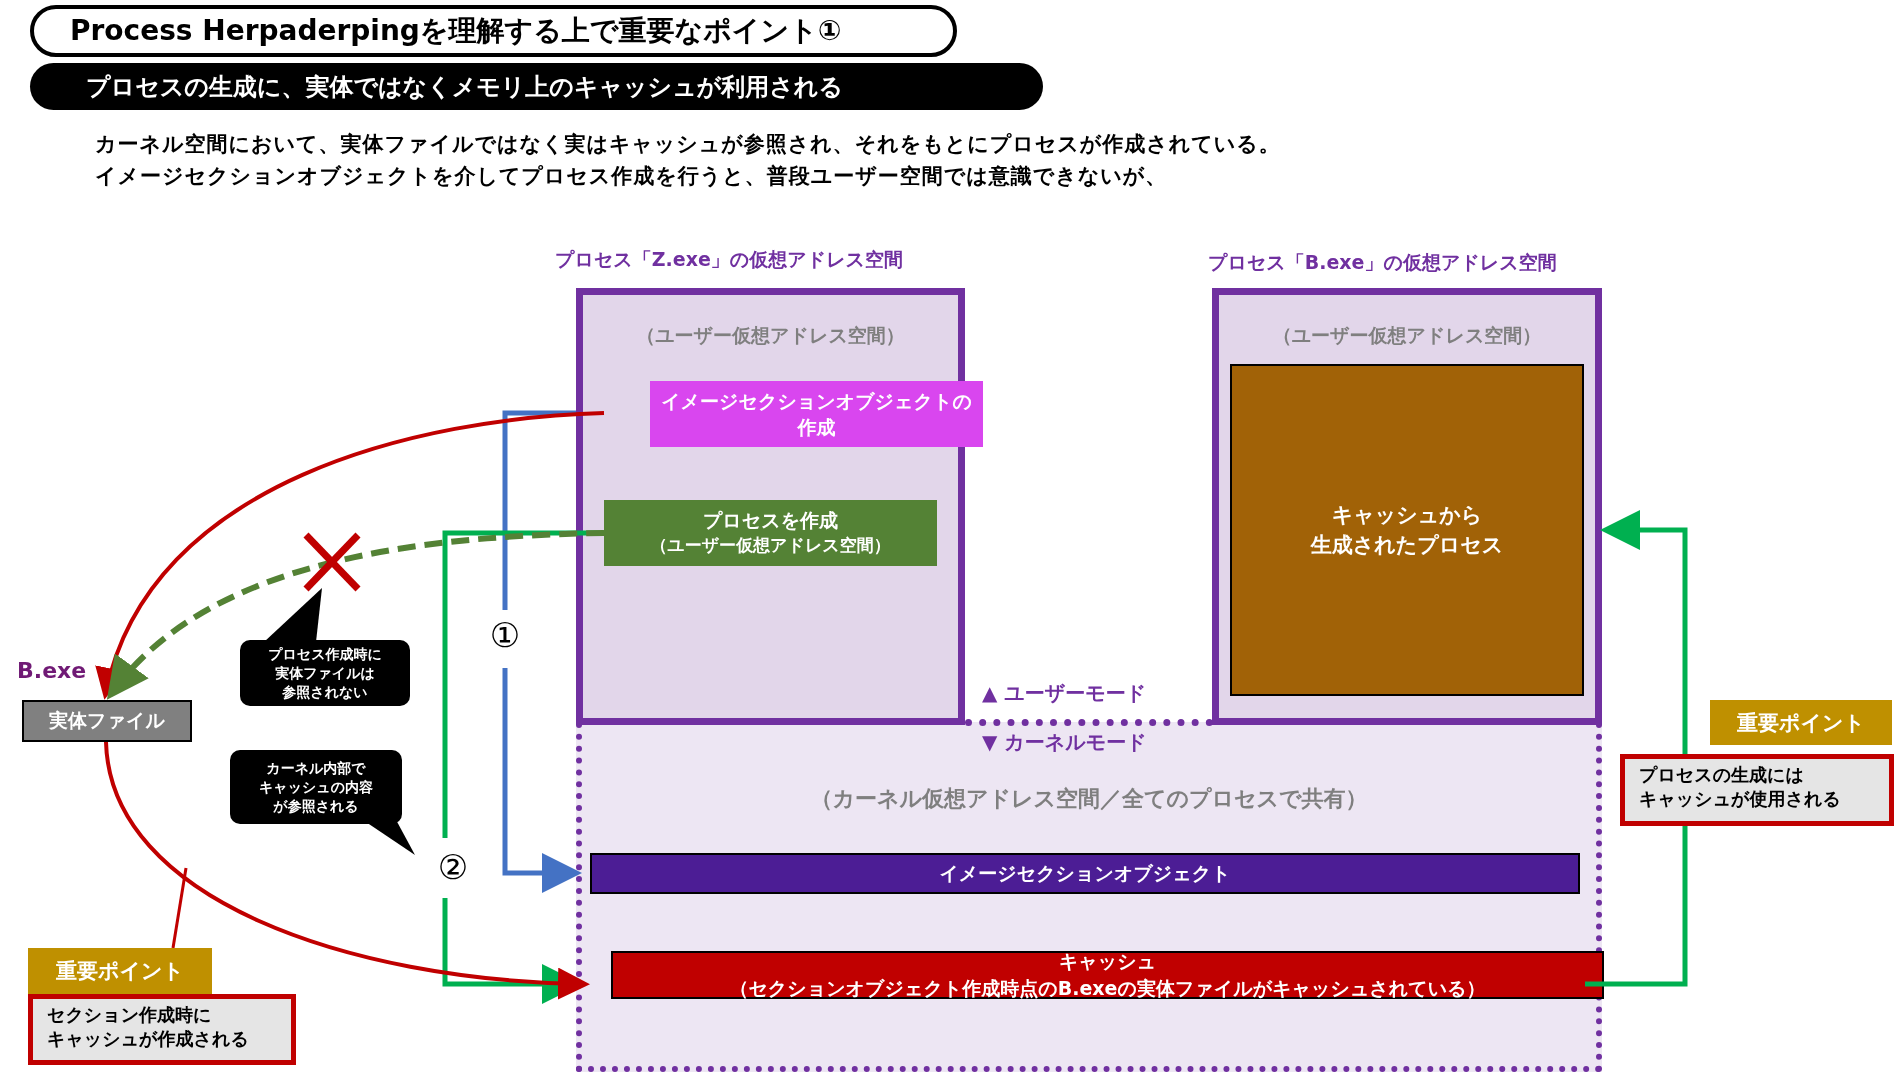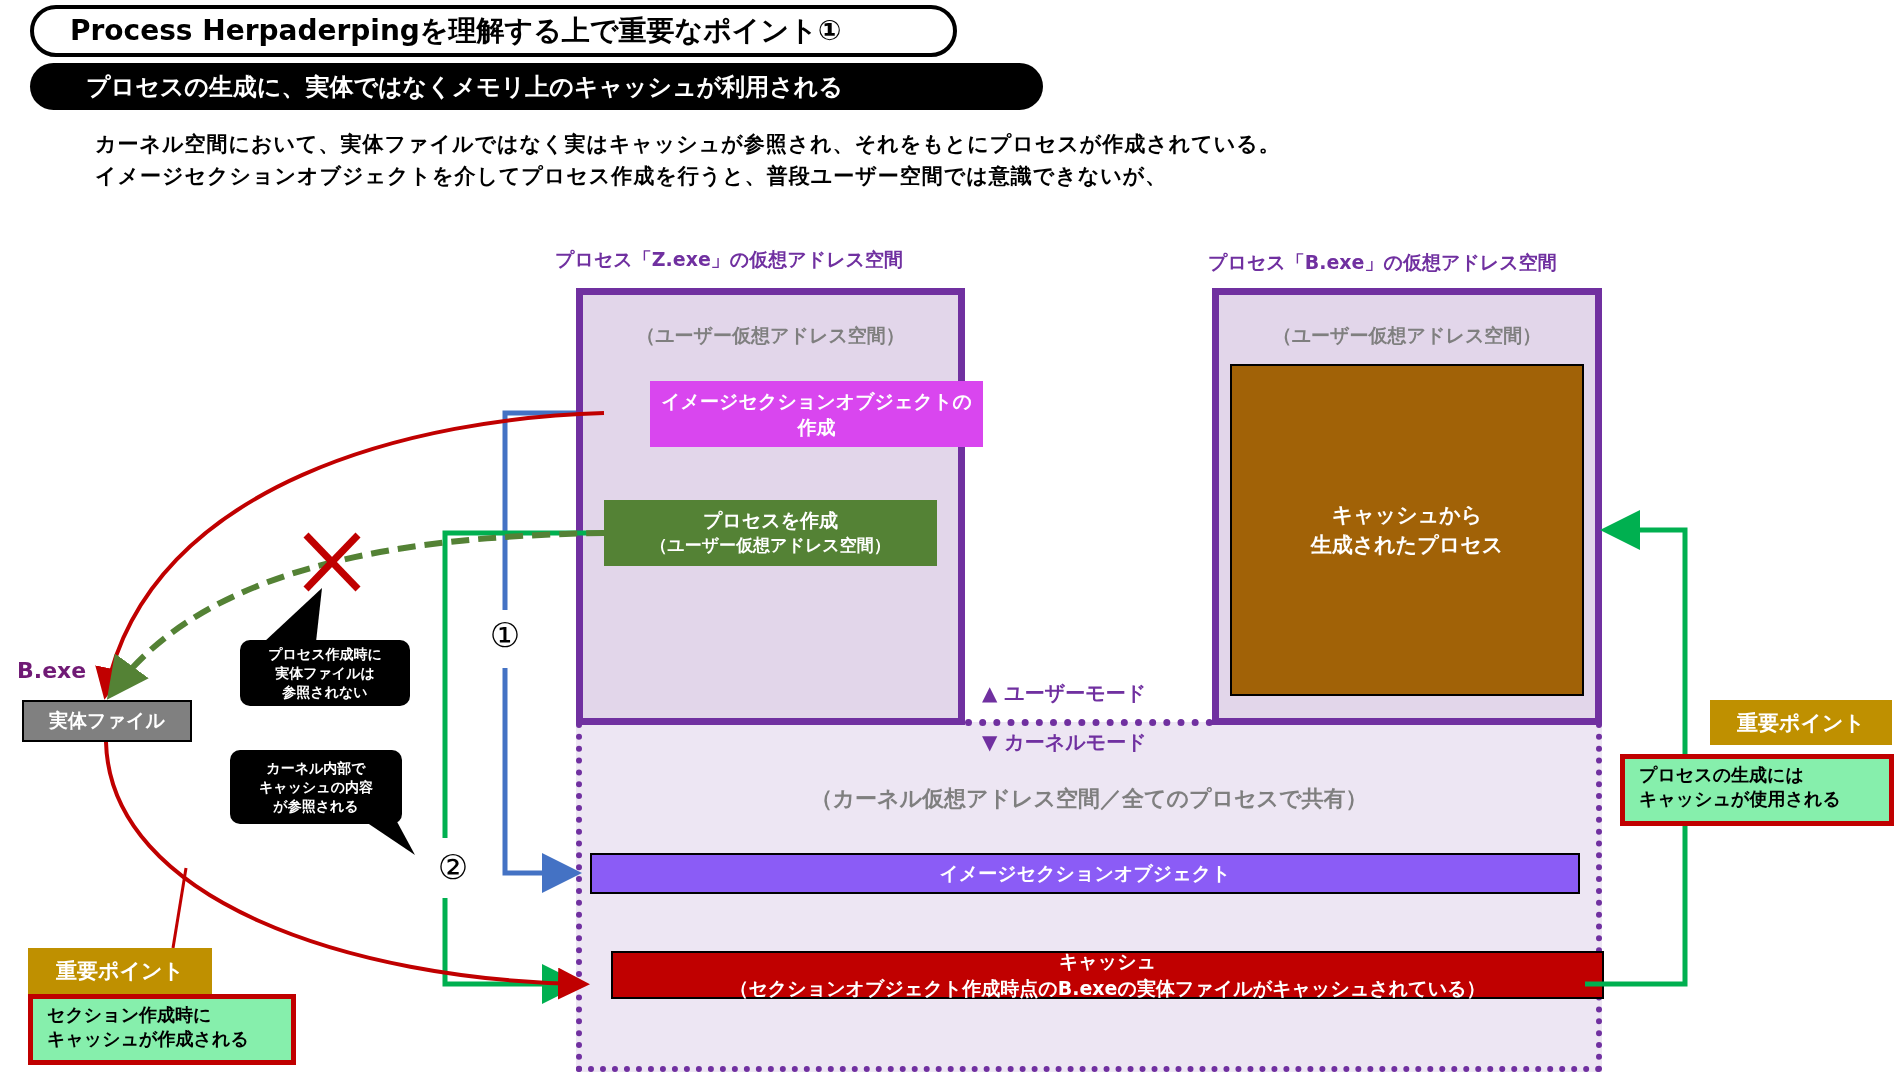--- a/index.html
+++ b/index.html
@@ -14,21 +14,21 @@
   .space-label { font-size:19px; font-weight:bold; color:#7030a0; white-space:nowrap; }
   .kernel-area { left:576px; top:722px; width:1026px; height:350px; background:#ede6f3;
     border-left:6px dotted #7030a0; border-right:6px dotted #7030a0; border-bottom:6px dotted #7030a0; }
   .proc-box { border:7px solid #7030a0; background:#e2d6ea; }
   .grey-label { font-size:19px; color:#7f7f7f; font-weight:bold; white-space:nowrap; text-align:center; }
   .bar { display:flex; align-items:center; justify-content:center; text-align:center; color:#fff; font-weight:bold; }
   .mode-label { font-size:20px; font-weight:bold; color:#7030a0; white-space:nowrap; }
   .callout { background:#000; color:#fff; border-radius:10px; font-size:14px; font-weight:bold; text-align:center;
     display:flex; align-items:center; justify-content:center; line-height:19px; }
   .gold { background:#bf9000; color:#fff; font-size:21px; font-weight:bold; display:flex; align-items:center; justify-content:center; }
-  .redbox { border:5px solid #c00000; background:#86efac; color:#000; font-size:18px; font-weight:bold; padding:4px 0 0 14px; line-height:24px; }
+  .redbox { border:5px solid #c00000; background:#e5e5e5; color:#000; font-size:18px; font-weight:bold; padding:4px 0 0 14px; line-height:24px; }
   .circ-num { font-size:34px; color:#000; background:#fff; line-height:38px; text-align:center; }
   svg.overlay { position:absolute; left:0; top:0; pointer-events:none; }
 </style>
 </head>
 <body>
 
 <div class="abs title-pill">
   <span>Process Herpaderpingを理解する上で重要なポイント①</span>
 </div>
 <div class="abs sub-pill">
@@ -58,21 +58,21 @@
 <div class="abs bar" style="left:1230px;top:364px;width:354px;height:332px;background:#a16207;border:2px solid #000;flex-direction:column;font-size:21px;line-height:30px;justify-content:center;">
   <span>キャッシュから</span>
   <span>生成されたプロセス</span>
 </div>
 
 <div class="abs" style="left:965px;top:719px;width:248px;height:0;border-top:7px dotted #7030a0;"></div>
 <div class="abs mode-label" style="left:982px;top:680px;">▲ ユーザーモード</div>
 <div class="abs mode-label" style="left:982px;top:729px;">▼ カーネルモード</div>
 
 <div class="abs grey-label" style="left:582px;top:784px;width:1014px;font-size:22px;">（カーネル仮想アドレス空間／全てのプロセスで共有）</div>
-<div class="abs bar" style="left:590px;top:853px;width:990px;height:41px;background:#8b5cf6;border:2px solid #000;font-size:19px;">
+<div class="abs bar" style="left:590px;top:853px;width:990px;height:41px;background:#4c1d95;border:2px solid #000;font-size:19px;">
   <span>イメージセクションオブジェクト</span>
 </div>
 <div class="abs bar" style="left:590px;top:951px;width:993px;height:48px;background:#c00000;border:2px solid #000;flex-direction:column;font-size:19px;line-height:27px;margin-left:21px;">
   <span>キャッシュ</span>
   <span>（セクションオブジェクト作成時点のB.exeの実体ファイルがキャッシュされている）</span>
 </div>
 
 <div class="abs" style="left:17px;top:658px;font-size:22px;font-weight:bold;color:#701a75;">B.exe</div>
 <div class="abs bar" style="left:22px;top:700px;width:170px;height:42px;background:#808080;border:2px solid #000;font-size:19px;">
   <span>実体ファイル</span>

